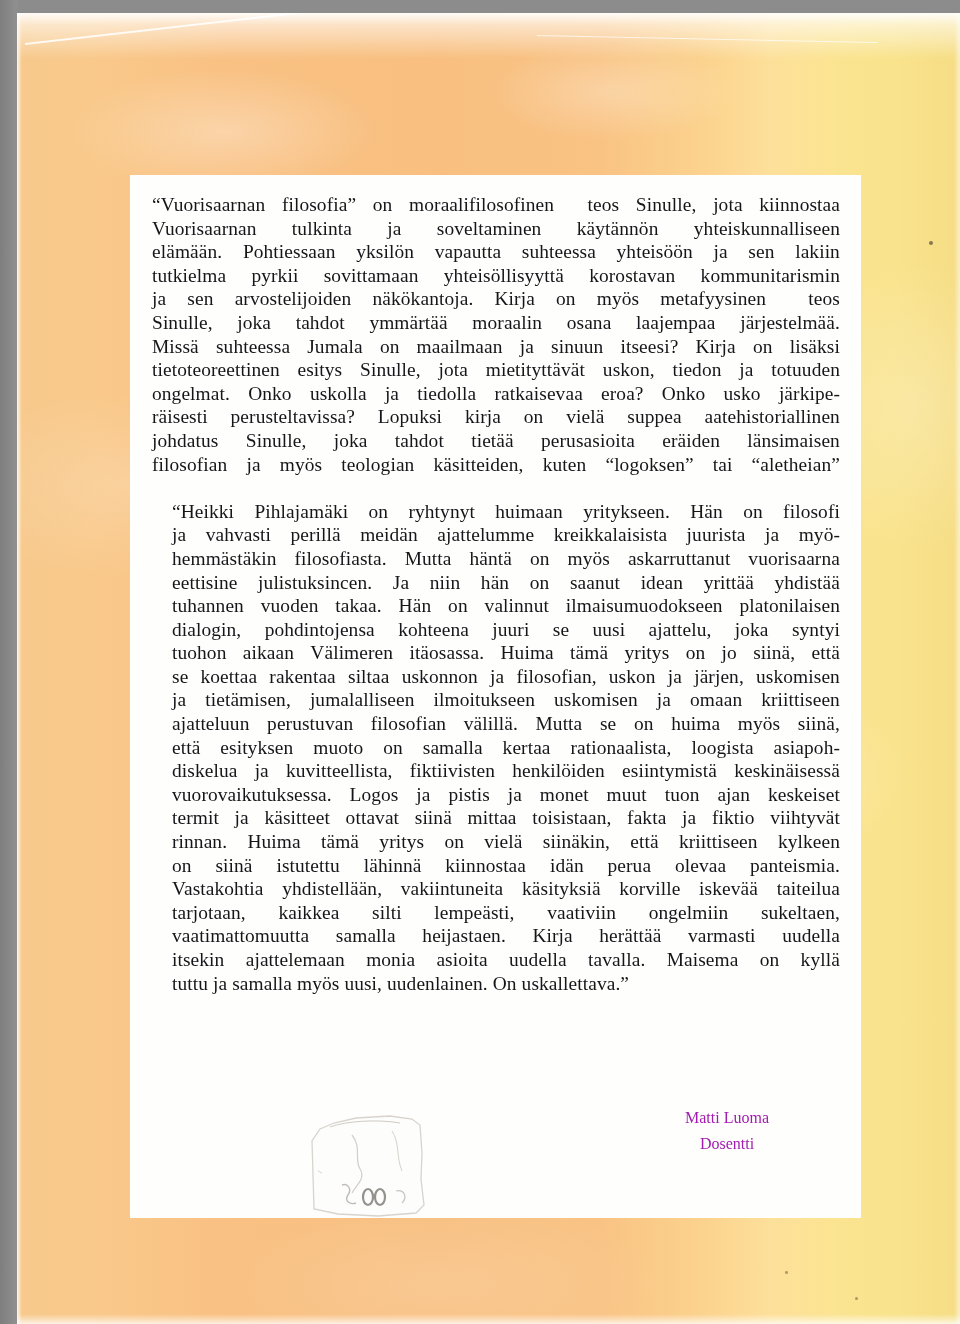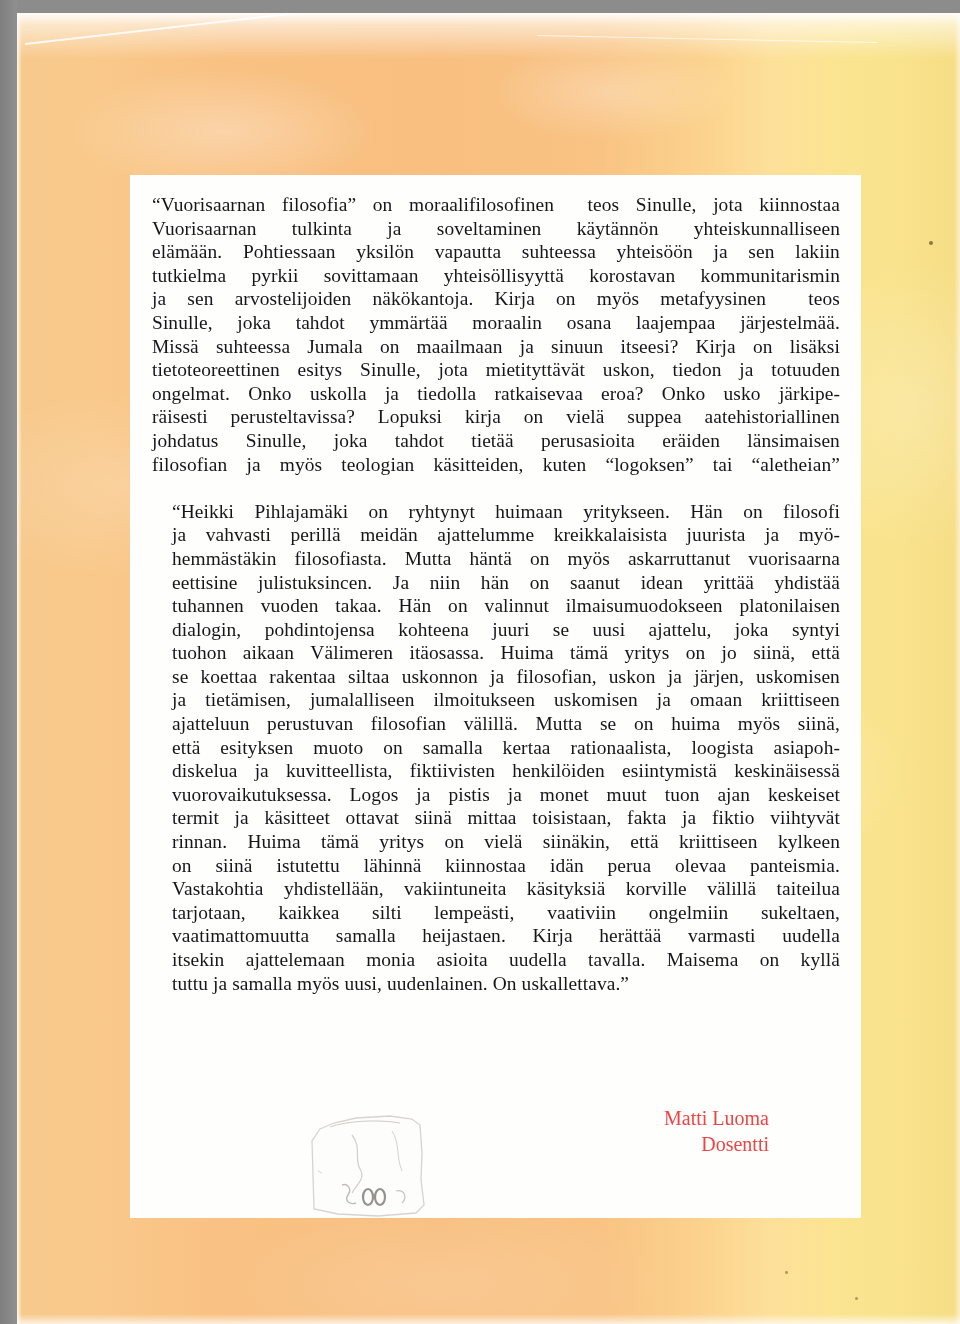--- a/index.html
+++ b/index.html
@@ -146,24 +146,24 @@
     justify-content: space-between;
     white-space: normal;
   }
   .line.justify > span { white-space: pre; }
 
   
   .signature {
     position: absolute;
     right: 92px;
     top: 930px;
-    text-align: right;
-    font-size: 20px;
+    text-align: center;
+    font-size: 16px;
     line-height: 26px;
-    color: #ef4444;
+    color: #a21caf;
   }
 
   
   .sticker-residue {
     position: absolute;
     left: 178px;
     top: 938px;
     width: 128px;
     height: 112px;
     opacity: .55;
@@ -530,21 +530,21 @@
                 <span>perua</span>
                 <span>olevaa</span>
                 <span>panteismia.</span>
               </span>
             <span class="line justify">
                 <span>Vastakohtia</span>
                 <span>yhdistellään,</span>
                 <span>vakiintuneita</span>
                 <span>käsityksiä</span>
                 <span>korville</span>
-                <span>välillä</span>
+                <span>iskevää</span>
                 <span>taiteilua</span>
               </span>
             <span class="line justify">
                 <span>tarjotaan,</span>
                 <span>kaikkea</span>
                 <span>silti</span>
                 <span>lempeästi,</span>
                 <span>vaativiin</span>
                 <span>ongelmiin</span>
                 <span>sukeltaen,</span>

